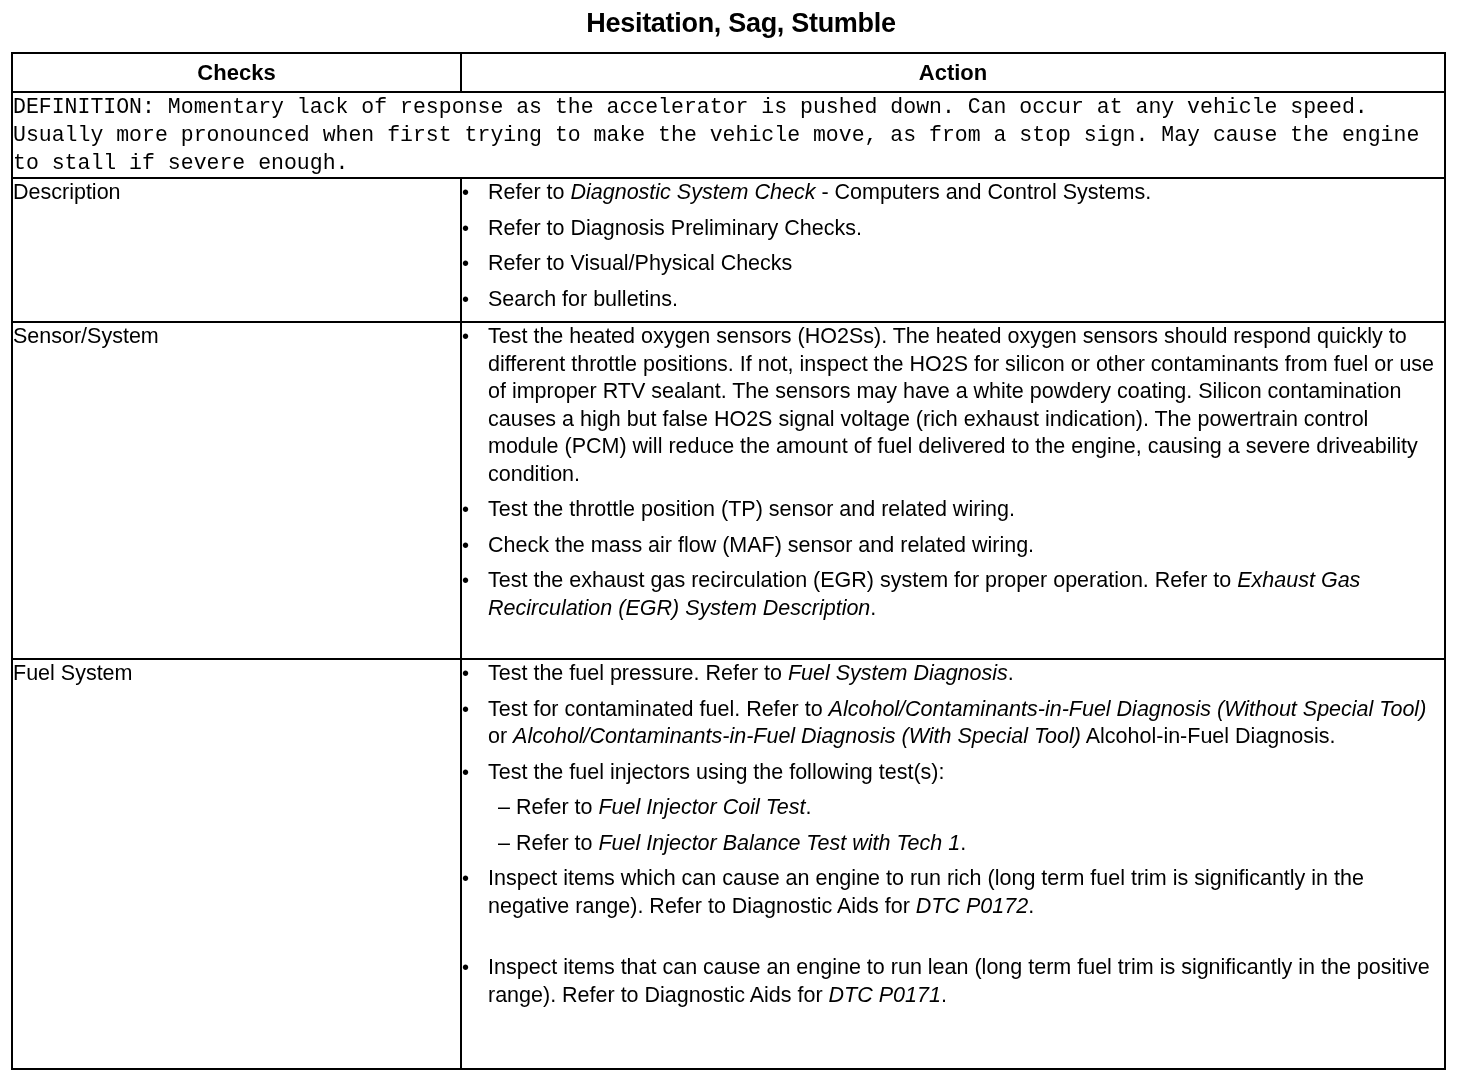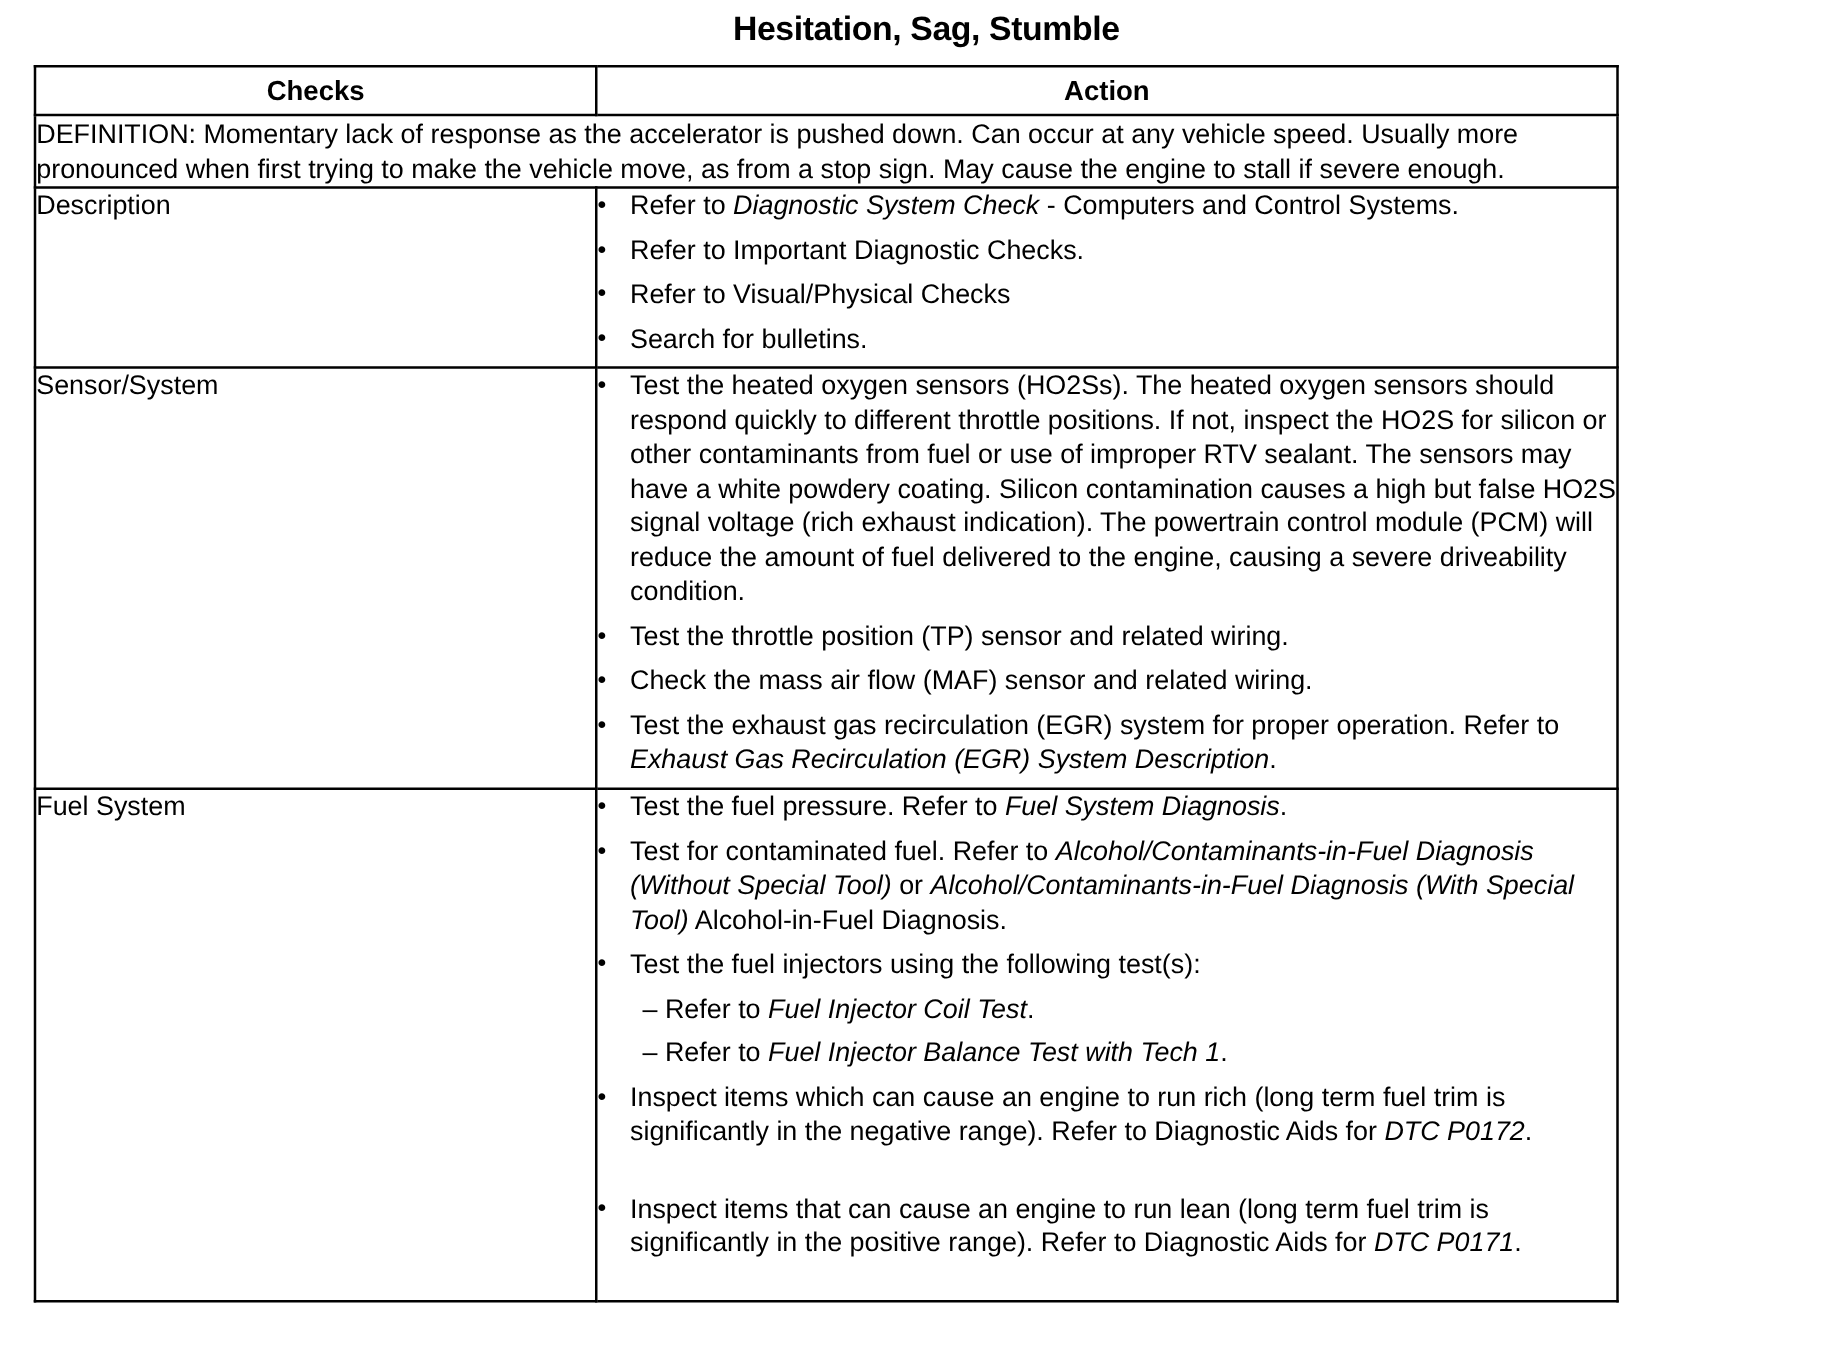--- a/index.html
+++ b/index.html
@@ -5,31 +5,31 @@
   html, body { margin: 0; padding: 0; background: #ffffff; }
   body {
     width: 1472px; height: 1092px; position: relative; overflow: hidden;
     font-family: "Liberation Sans", sans-serif; color: #000;
   }
   .title {
     position: absolute; top: 8px; left: 0; width: 1482px; text-align: center;
     font-size: 27px; font-weight: bold; letter-spacing: -0.3px;
   }
   table.diag {
-    position: absolute; left: 27px; top: 52px; width: 1268px;
+    position: absolute; left: 11px; top: 52px; width: 1435px;
     border-collapse: collapse; table-layout: fixed;
     font-size: 21.5px; line-height: 27.5px;
   }
   table.diag td, table.diag th {
     border: 2.5px solid #000; vertical-align: top; padding: 0;
   }
   col.c1 { width: 449px; }
   th { font-weight: bold; font-size: 22px; height: 37px; text-align: center; vertical-align: middle !important; }
   th.h-action { padding-left: 26px; border-radius: 11px; }
-  td.def { padding: 6px 10px 8px 18px; height: 56px; line-height: 28px; }
+  td.def { padding: 6px 10px 8px 18px; height: 56px; line-height: 28px; font-family: Liberation Mono, monospace; }
   td.check-label { padding: 8px 0 0 17px; }
   td.actions { padding: 8px 8px 6px 36px; }
   ul.items { list-style: none; margin: 0; padding: 0; }
   ul.items li { position: relative; padding-left: 26px; margin-bottom: 8px; }
   ul.items li::before {
     content: "\2022"; position: absolute; left: 0; top: 0; font-size: 20px;
   }
   ul.sub { list-style: none; margin: 8px 0 0 0; padding: 0; }
   ul.sub li { padding-left: 10px; margin-bottom: 8px; }
   ul.sub li::before { content: none; }
@@ -57,21 +57,21 @@
   </tr>
   <tr>
     <td colspan="2" class="def">DEFINITION: Momentary lack of response as the accelerator is pushed down. Can occur at any vehicle speed. Usually more pronounced when first trying to make the vehicle move, as from a stop sign. May cause the engine to stall if severe enough.</td>
   </tr>
 
   <tr class="r-pre">
     <td class="check-label">Description</td>
     <td class="actions">
       <ul class="items">
         <li><span>Refer to </span><i>Diagnostic System Check</i><span> - Computers and Control Systems.</span></li>
-        <li><span>Refer to Important Diagnostic Checks.</span></li>
+        <li><span>Refer to Diagnosis Preliminary Checks.</span></li>
         <li><span>Refer to Visual/Physical Checks</span></li>
         <li><span>Search for bulletins.</span></li>
       </ul>
     </td>
   </tr>
 
   <tr class="r-sen">
     <td class="check-label">Sensor/System</td>
     <td class="actions">
       <ul class="items">

